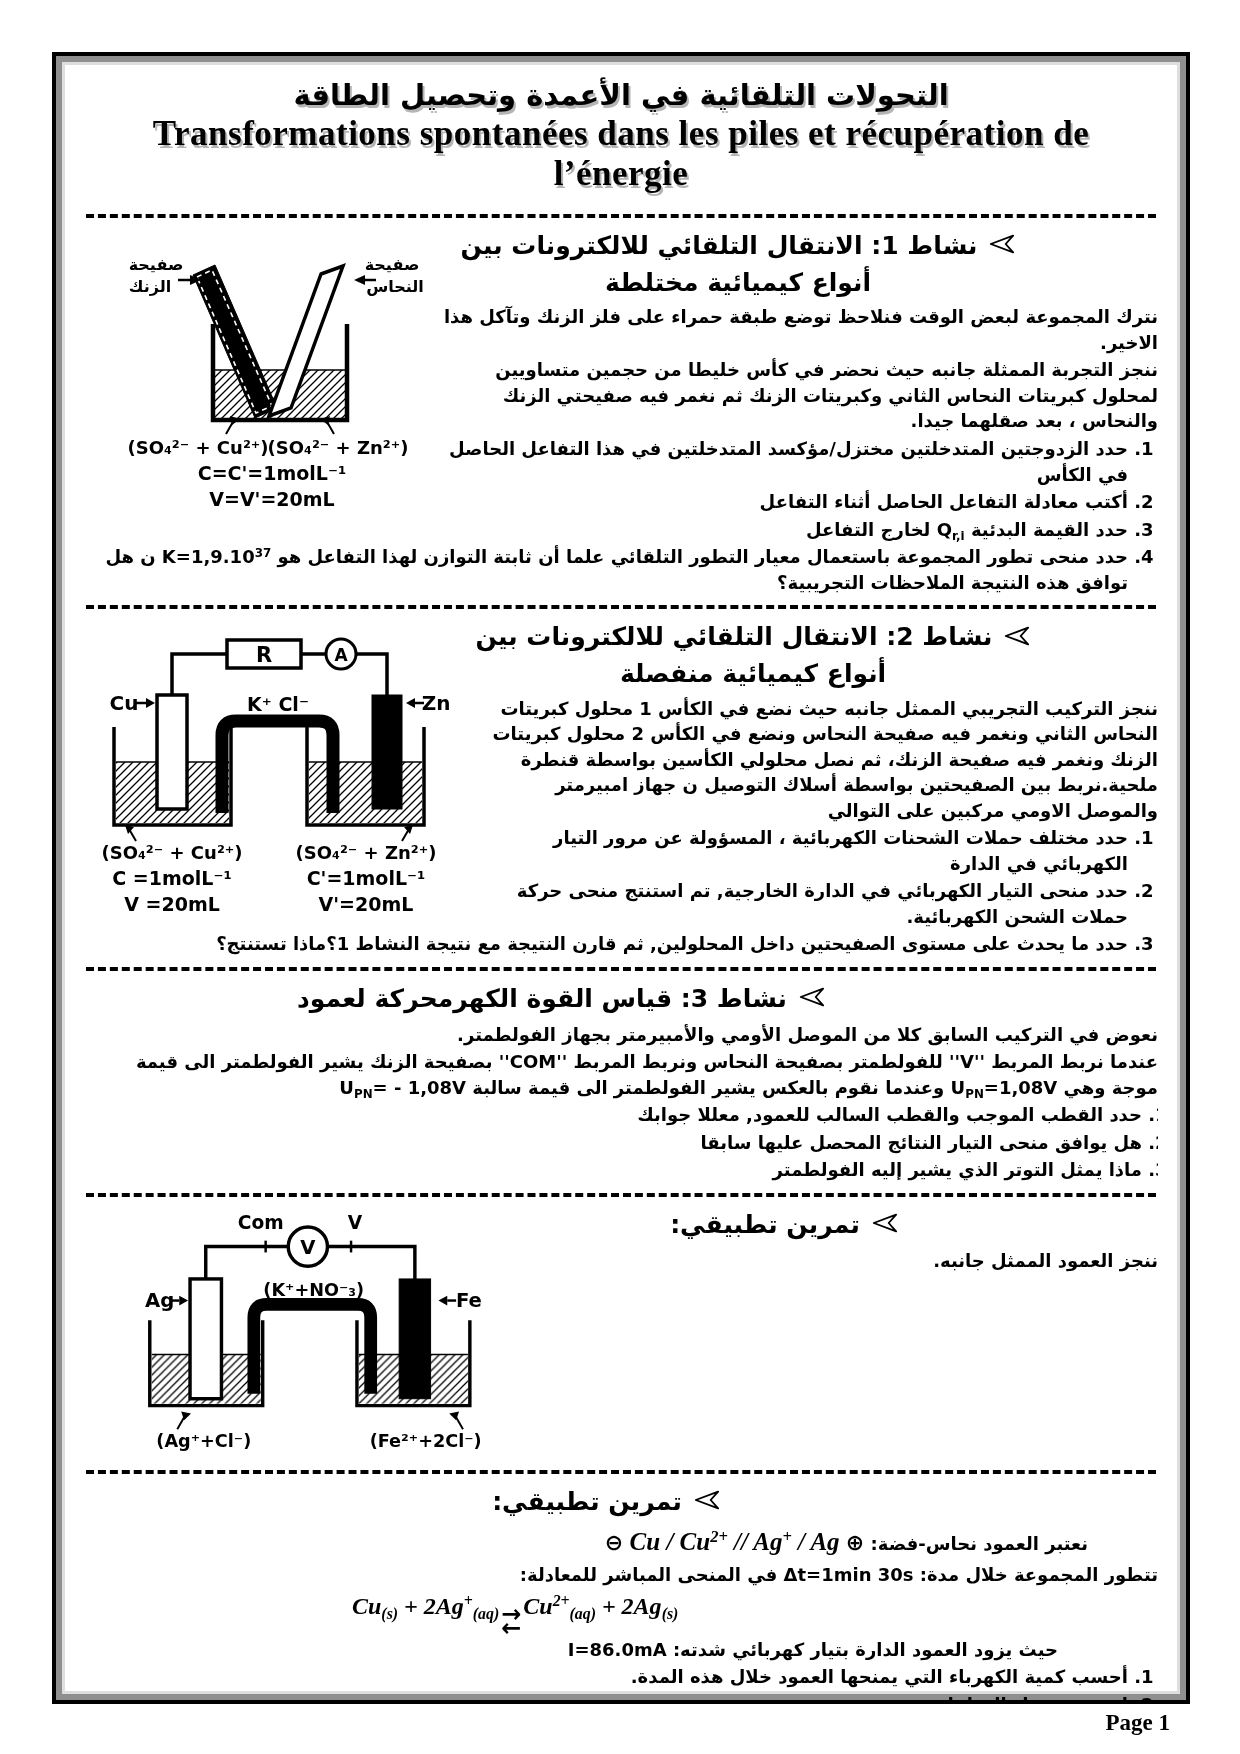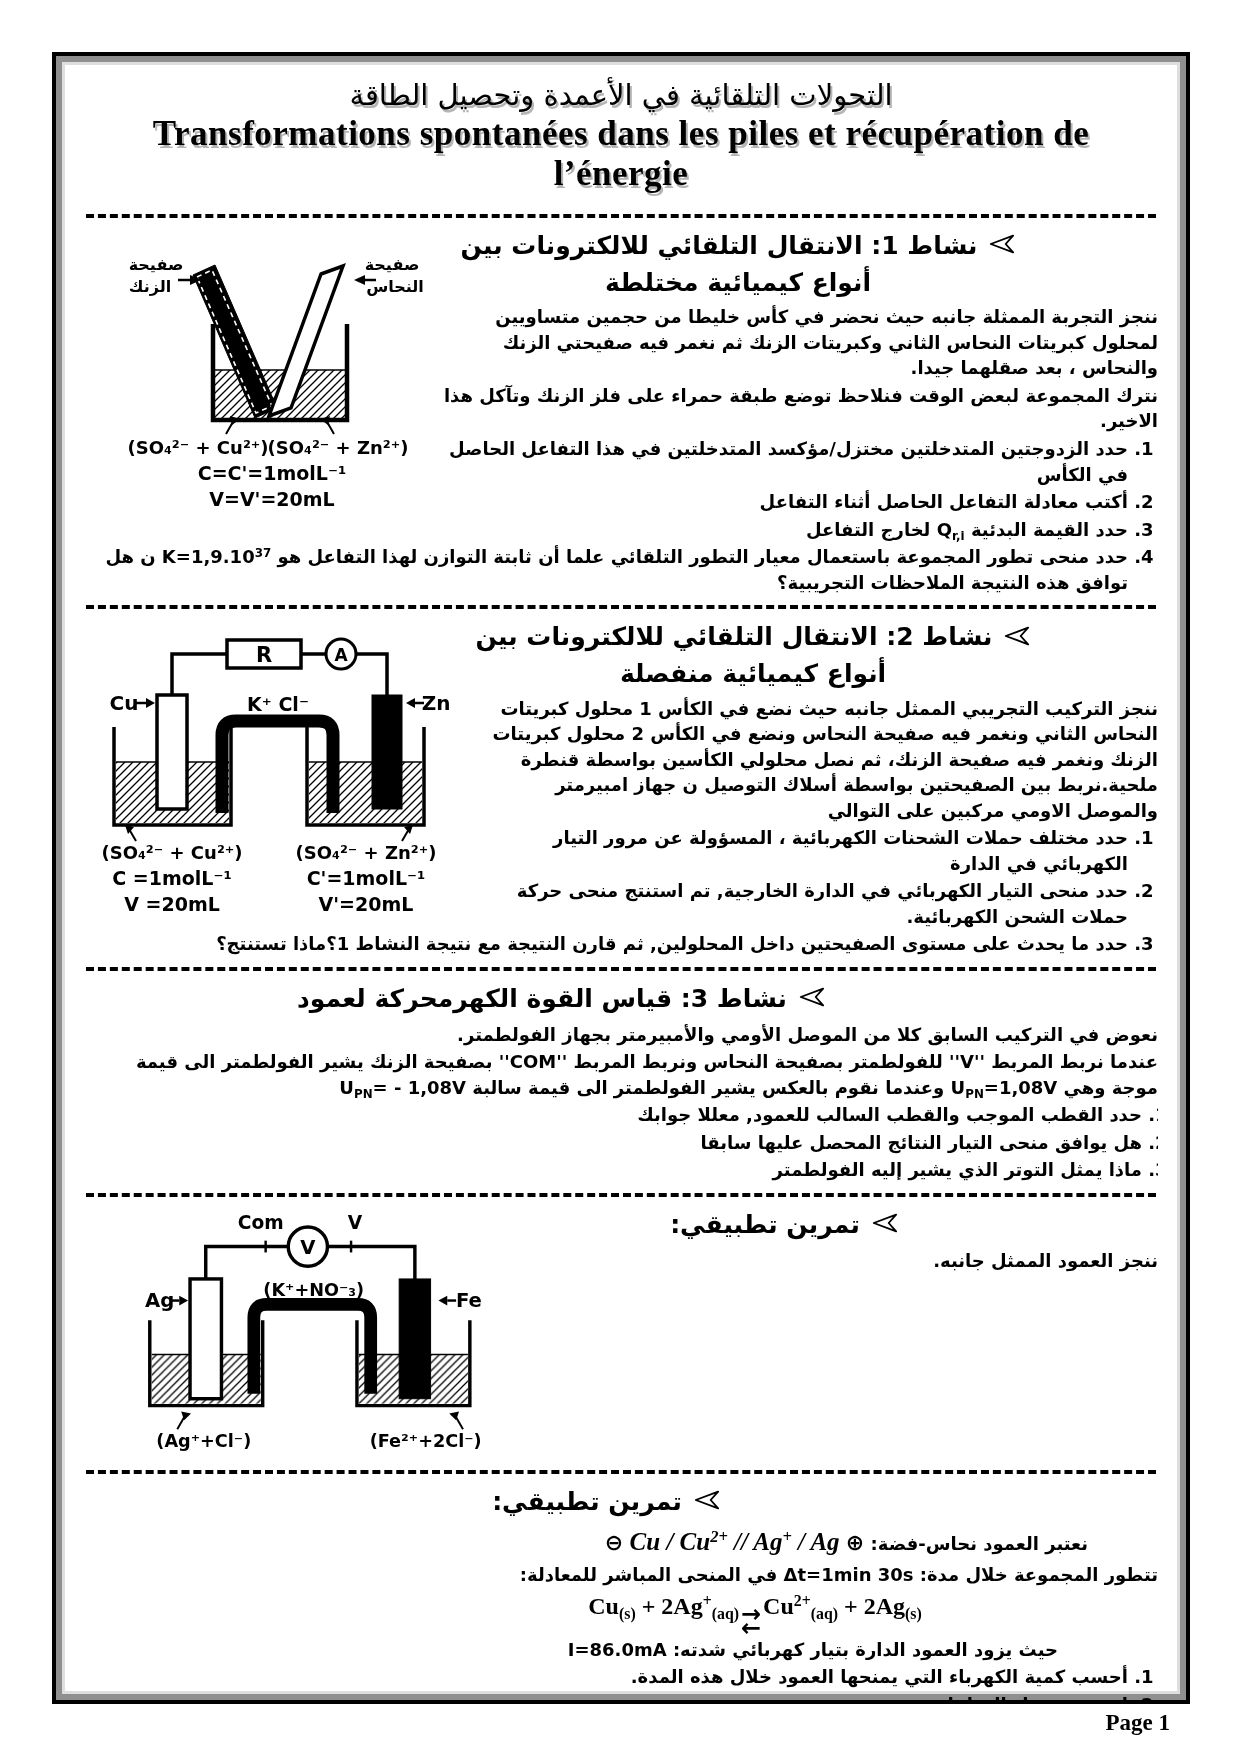--- a/index.html
+++ b/index.html
@@ -7,21 +7,21 @@
     width:1240px;height:1754px;background:#fff;position:relative;
     font-family:"DejaVu Sans",sans-serif;color:#000;
   }
   .frame{
     position:absolute;left:52px;top:52px;width:1138px;height:1652px;
     border:4px solid #000;box-sizing:border-box;background:#fff;
     box-shadow: inset 0 0 0 6px #8f8f8f, inset 0 0 0 9px #dedede;
     padding:16px 28px 10px 28px;overflow:hidden;
   }
   .title-ar{
-    text-align:center;font-size:29px;font-weight:normal;margin:6px 0 2px 0;
+    text-align:center;font-size:29px;font-weight:bold;margin:6px 0 2px 0;
     text-shadow:2px 3px 0 #b5b5b5;
   }
   .title-fr{
     text-align:center;font-family:"Liberation Serif","DejaVu Serif",serif;
     font-size:35px;font-weight:bold;margin:2px 0 20px 0;
     text-shadow:2px 3px 0 #b5b5b5;letter-spacing:0.5px;
   }
   hr.sep{border:none;border-top:4px dashed #000;margin:8px 2px;}
   .section{direction:rtl;text-align:right;font-weight:bold;font-size:18px;
     line-height:1.42;overflow:hidden;}
@@ -33,22 +33,22 @@
   ol.tight{padding-right:16px;}
   li{margin:2px 0;}
   .diagram-left{float:left;direction:ltr;margin:2px 14px 2px 0;}
   sup,sub{font-size:66%;font-weight:bold;line-height:0;}
   sup{vertical-align:0.5em;}
   sub{vertical-align:-0.30em;}
   .cell-line{margin:2px 70px 2px 0;}
   .cell-notation{font-family:"Liberation Serif","DejaVu Serif",serif;
     font-style:italic;font-size:25px;font-weight:bold;padding-left:6px;}
   .pole{font-family:"DejaVu Sans",sans-serif;font-style:normal;font-size:22px;}
-  .equation{direction:ltr;text-align:center;margin:2px 0 2px 268px;
-    font-family:"Liberation Serif","DejaVu Serif",serif;font-size:24px;font-weight:bold;}
+  .equation{direction:ltr;text-align:left;margin:2px 0 2px 268px;
+    font-family:"Liberation Serif","DejaVu Serif",serif;font-size:24px;font-weight:bold;font-style:italic;}
   .eq-arrows{display:inline-flex;flex-direction:column;line-height:0.55;
     font-family:"DejaVu Sans",sans-serif;font-size:24px;vertical-align:-8px;padding:0 2px;}
   .current-line{margin:2px 100px 2px 0;}
   .footer{position:absolute;top:1710px;right:70px;
     font-family:"Liberation Serif","DejaVu Serif",serif;font-size:23px;font-weight:bold;}
   svg text{font-family:"DejaVu Sans",sans-serif;font-weight:bold;}
 </style>
 </head>
 <body>
 
@@ -101,22 +101,22 @@
         <text x="188" y="278" font-size="19" text-anchor="middle">V=V'=20mL</text>
       </svg>
     </div>
     <div class="sec-head">
       <span class="bullet">
         <svg width="28" height="22" viewBox="0 0 30 22">
             <path d="M28,2 L4,11 L28,20 L20,11 Z" fill="#fff" stroke="#000" stroke-width="2" stroke-linejoin="round"></path>
           </svg>
       </span><span>نشاط 1: الانتقال التلقائي للالكترونات بين أنواع كيميائية مختلطة</span>
     </div>
+    <p class="para">نترك المجموعة لبعض الوقت  فنلاحظ توضع طبقة حمراء على فلز الزنك وتآكل هذا الاخير.</p>
     <p class="para">ننجز التجربة الممثلة جانبه حيث نحضر في كأس خليطا من حجمين متساويين لمحلول كبريتات النحاس الثاني وكبريتات الزنك ثم نغمر فيه صفيحتي الزنك والنحاس ، بعد صقلهما جيدا.</p>
-    <p class="para">نترك المجموعة لبعض الوقت  فنلاحظ توضع طبقة حمراء على فلز الزنك وتآكل هذا الاخير.</p>
     <ol>
       <li>حدد الزدوجتين المتدخلتين مختزل/مؤكسد المتدخلتين في هذا التفاعل الحاصل في الكأس</li>
       <li>أكتب معادلة التفاعل الحاصل أثناء التفاعل</li>
       <li>حدد القيمة البدئية Q<sub>r,i</sub> لخارج التفاعل</li>
       <li>حدد منحى تطور المجموعة باستعمال معيار التطور التلقائي علما أن ثابتة التوازن لهذا التفاعل هو K=1,9.10<sup>37</sup> ن هل توافق هذه النتيجة الملاحظات التجريبية؟</li>
     </ol>
   </section>
 
   <hr class="sep">
 

